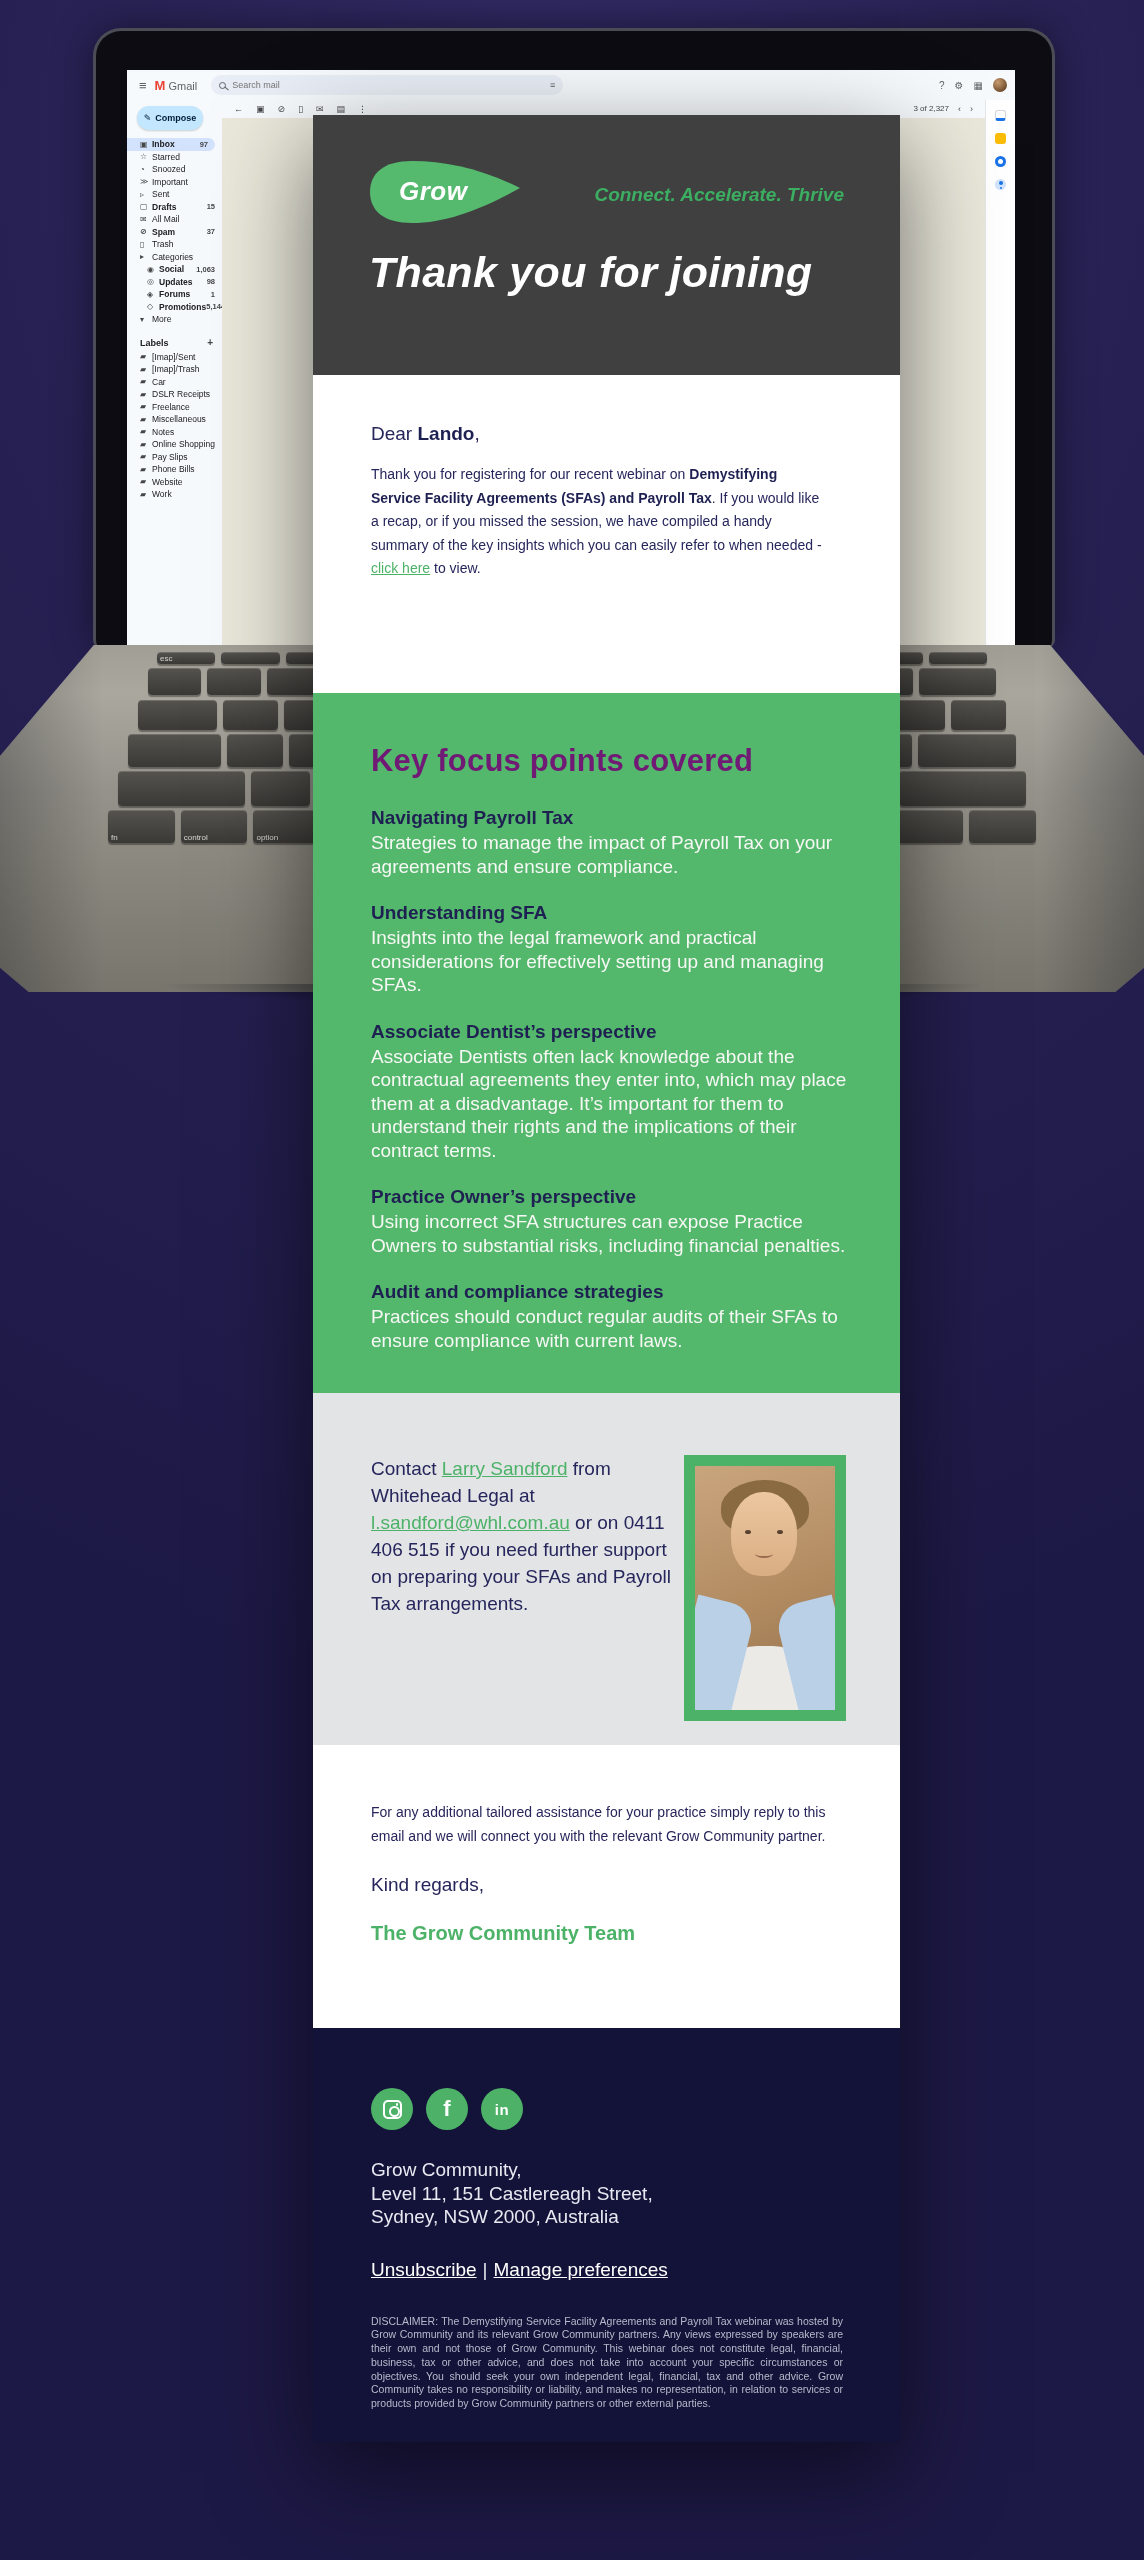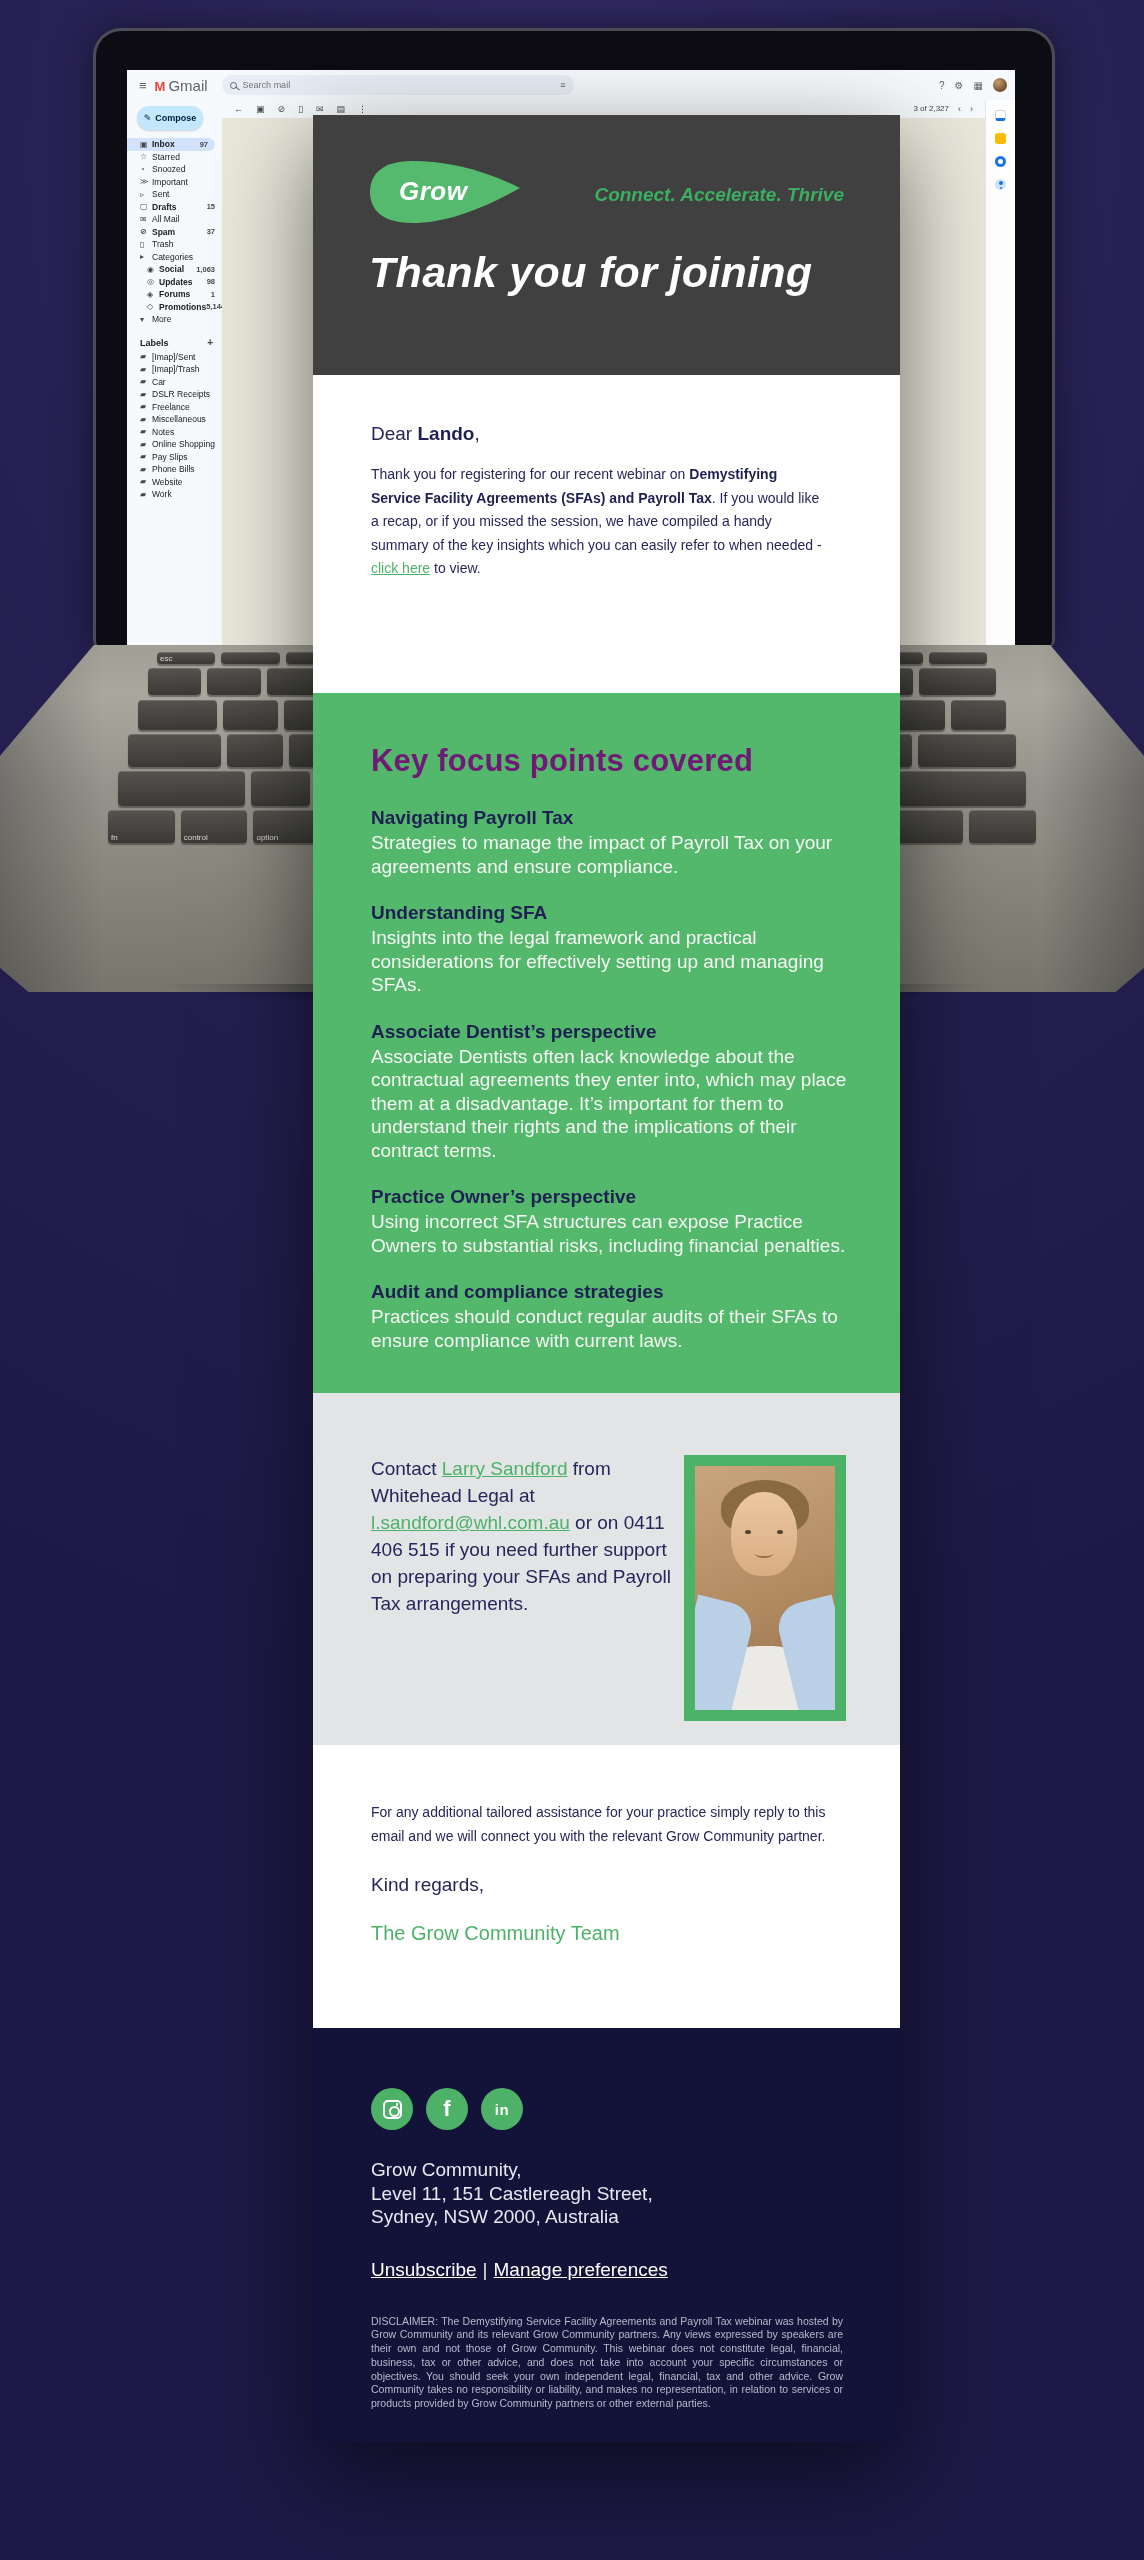--- a/index.html
+++ b/index.html
@@ -33,21 +33,21 @@
   .r4{top:89px;  height:33px; left:121px; right:121px;}
   .r5{top:126px; height:35px; left:111px; right:111px;}
   .r6{top:165px; height:33px; left:101px; right:101px;}
 
   
   .gm-header { position:absolute; left:0; top:0; right:0; height:30px; background:#f7fafd;
                display:flex; align-items:center; padding:0 8px; }
   .burger { font-size:13px; color:#5f6368; margin:0 8px 0 4px; cursor:pointer; }
   .gm-logo { display:flex; align-items:baseline; gap:3px; margin-right:14px; }
   .gm-m { color:#ea4335; font-weight:bold; font-size:13px; }
-  .gm-word { color:#5f6368; font-size:15px; }
+  .gm-word { color:#5f6368; font-size:11px; }
   .search-pill { width:352px; height:20px; border-radius:10px; background:#e9eef6;
                  display:flex; align-items:center; padding:0 8px; gap:6px; }
   .search-ic { width:7px; height:7px; border:1.3px solid #5f6368; border-radius:50%; position:relative; flex:none;}
   .search-ic::after { content:""; position:absolute; width:5px; height:1.4px; background:#5f6368;
                       right:-4px; bottom:-2px; transform:rotate(40deg); }
   .search-pill input { border:none; background:transparent; outline:none; flex:1;
                        font-size:9px; color:#202124; font-family:inherit; }
   .tune { font-size:9px; color:#5f6368; cursor:pointer; }
   .gm-right { margin-left:auto; display:flex; align-items:center; gap:10px; }
   .gm-ric { font-size:10px; color:#5f6368; cursor:pointer; }
@@ -130,21 +130,21 @@
          border-radius:40px 40px 0 0; }
   .lapelL,.lapelR { position:absolute; bottom:-10px; width:60px; height:120px; background:#b9d0e7; }
   .lapelL { left:-12px; transform:rotate(14deg); border-radius:0 26px 0 0; }
   .lapelR { right:-12px; transform:rotate(-14deg); border-radius:26px 0 0 0; }
   .cta { position:absolute; left:58px; top:271px; width:232px; height:54px; border-radius:27px;
          background:#4cb268; color:#fff; font-size:19px; font-weight:bold; border:none;
          display:flex; align-items:center; justify-content:center; cursor:pointer; font-family:inherit; }
 
   .s-close { top:1630px; height:283px; background:#fff; padding:56px 58px 0 58px; }
   .signoff { margin-top:26px; font-size:19px; }
-  .team { margin-top:26px; font-size:20px; font-weight:normal; color:#4cb268; }
+  .team { margin-top:26px; font-size:20px; font-weight:bold; color:#4cb268; }
 
   .s-foot { top:1913px; height:414px; background:#131239; padding:60px 58px 0 58px; color:#e8e9f1; }
   .socials { display:flex; gap:13px; }
   .soc { width:42px; height:42px; border-radius:50%; background:#4db268;
          display:flex; align-items:center; justify-content:center; cursor:pointer; }
   .ig { width:19px; height:19px; border:2px solid #fff; border-radius:5px; position:relative; }
   .ig::before { content:""; position:absolute; left:4px; top:4px; width:7px; height:7px;
                 border:2px solid #fff; border-radius:50%; }
   .ig::after { content:""; position:absolute; right:1.5px; top:1.5px; width:2.5px; height:2.5px;
                background:#fff; border-radius:50%; }

